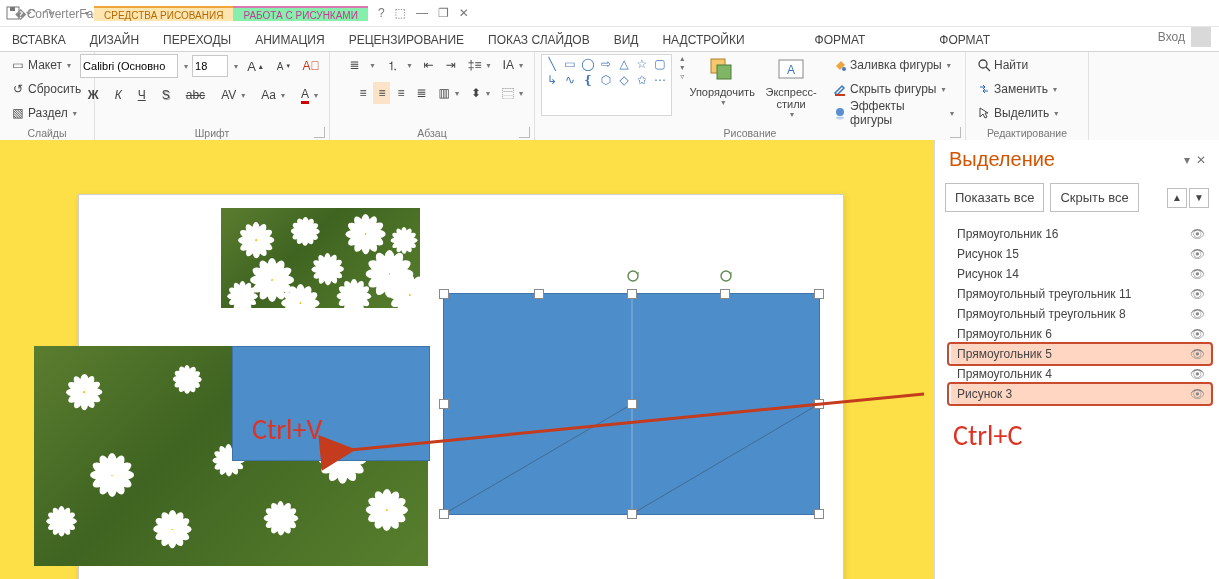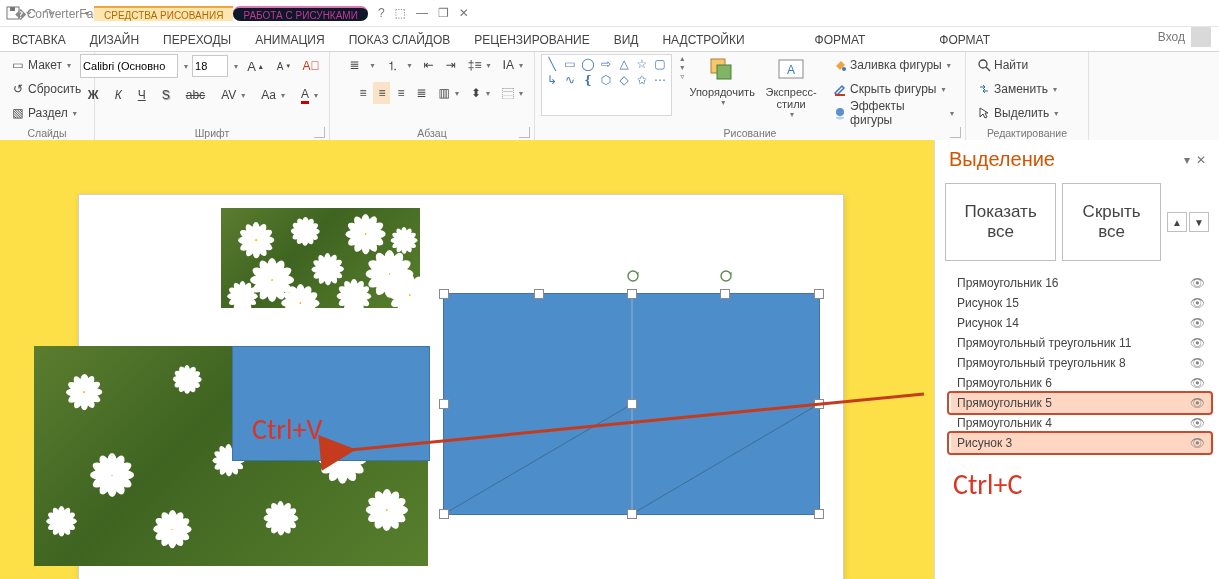--- a/index.html
+++ b/index.html
@@ -15,21 +15,21 @@
   .titlebar {
     height: 26px; background: #fff; display: flex; align-items: center;
     border-bottom: 1px solid #e6e6e6;
   }
   .qat { display: flex; gap: 4px; padding-left: 6px; }
   .qat .btn { width: 14px; height: 14px; display:flex; align-items:center; justify-content:center; color:#888; }
   .title-center { flex: 1; text-align: center; font-size: 12px; color:#555; padding-left:140px;}
   .context-tabs { display:flex; gap:0; }
   .ctx-tab { padding: 2px 10px 0 10px; font-size: 10px; text-align:center; }
   .ctx-tab.or { background:#FFE6B0; color:#B16900; border-top:2px solid #F0A63C; }
-  .ctx-tab.pk { background:#0f172a; color:#C33893; border-top:2px solid #D878B4;border-radius:7px; }
+  .ctx-tab.pk { background:#86efac; color:#C33893; border-top:2px solid #D878B4; }
   .winbtns { display:flex; gap:10px; padding: 0 10px; color:#777; }
   .winbtns span { cursor:pointer; }
   
   .tabsrow { height:24px; display:flex; align-items:flex-end; border-bottom:1px solid #d4d4d4; background:#fff; }
   .tabbtn { padding: 5px 12px 4px 12px; font-size: 12px; color:#444; cursor:pointer; }
   .tabbtn.ctx { color:#444; }
   .tabsrow .spacer { flex:1; }
   .signin { padding:4px 8px; color:#777; display:flex; align-items:center; gap:6px;}
   .avatar { width:20px; height:20px; background:#d9d9d9; }
   
@@ -67,21 +67,21 @@
   .rot-handle svg { display:block;}
   
   .annot-text { position:absolute; font-family: Calibri, sans-serif; font-size:28px; color:#dd3322; font-weight:400;}
   .arrow-line { position:absolute; pointer-events:none; }
   
   .pane { width:284px; border-left:1px solid #d9d9d9; background:#fff; display:flex; flex-direction:column; padding:8px 0 0 0;}
   .pane-hdr { display:flex; align-items:center; padding:0 10px 6px 14px;}
   .pane-title { font-size:20px; color:#d35400; font-weight:300; flex:1;}
   .pane-hdr .xbtn { color:#777; cursor:pointer; padding:0 3px;}
   .pane-ctrls { display:flex; gap:6px; padding:6px 10px 10px 10px; align-items:center;}
-  .pane-ctrls button { font-size:17px; padding:18px 9px; background:#fff; border:1px solid #bfbfbf; cursor:pointer; color:#444;}
+  .pane-ctrls button { font-size:13px; padding:6px 9px; background:#fff; border:1px solid #bfbfbf; cursor:pointer; color:#444;}
   .pane-ctrls .ord { margin-left:auto; display:flex; gap:2px;}
   .pane-ctrls .ord span { width:18px; height:18px; border:1px solid #bfbfbf; display:flex; align-items:center; justify-content:center; font-size:10px; cursor:pointer;}
   .pane-list { padding:2px 8px 0 16px; }
   .pane-item { display:flex; align-items:center; height:20px; padding:0 6px 0 6px; font-size:12px; color:#444; cursor:pointer; position:relative;}
   .pane-item .eye { margin-left:auto; color:#888; }
   .pane-item.sel { background:#ffd6c2; }
   .pane-item.boxed::after { content:""; position:absolute; left:-4px; right:-2px; top:-2px; bottom:-2px; border:2px solid #c94b2f; border-radius:4px; pointer-events:none;}
   .pane .annot2 { padding:14px 0 0 18px; font-family: Calibri, sans-serif; font-size:28px; color:#dd3322;}
   
   .blue { color:#2d69b3; } .red { color:#c43b1d;} .orange{color:#e2852b;}
@@ -113,22 +113,22 @@
     <span>❐</span>
     <span>✕</span>
   </div>
 </div>
 
 <div class="tabsrow">
   <div class="tabbtn">ВСТАВКА</div>
   <div class="tabbtn">ДИЗАЙН</div>
   <div class="tabbtn">ПЕРЕХОДЫ</div>
   <div class="tabbtn">АНИМАЦИЯ</div>
+  <div class="tabbtn">РЕЦЕНЗИРОВАНИЕ</div>
   <div class="tabbtn">ПОКАЗ СЛАЙДОВ</div>
-  <div class="tabbtn">РЕЦЕНЗИРОВАНИЕ</div>
   <div class="tabbtn">ВИД</div>
   <div class="tabbtn">НАДСТРОЙКИ</div>
   <div style="width:46px"></div>
   <div class="tabbtn ctx" style="background:#fff;">ФОРМАТ</div>
   <div style="width:50px"></div>
   <div class="tabbtn ctx">ФОРМАТ</div>
   <div class="spacer"></div>
   <div class="signin">
     <span>Вход</span>
     <span class="avatar"></span>

